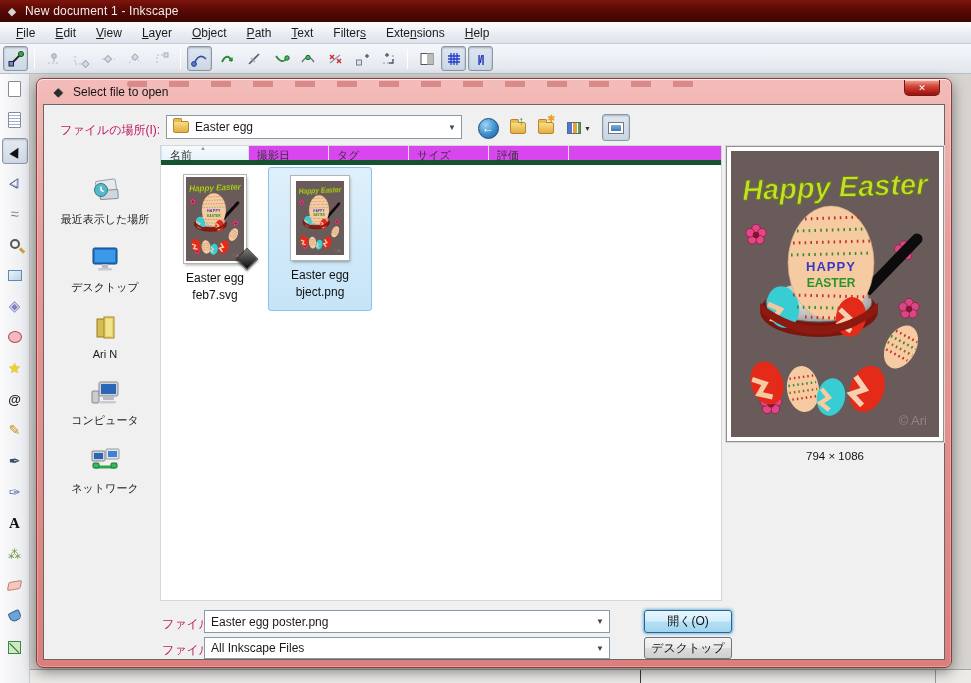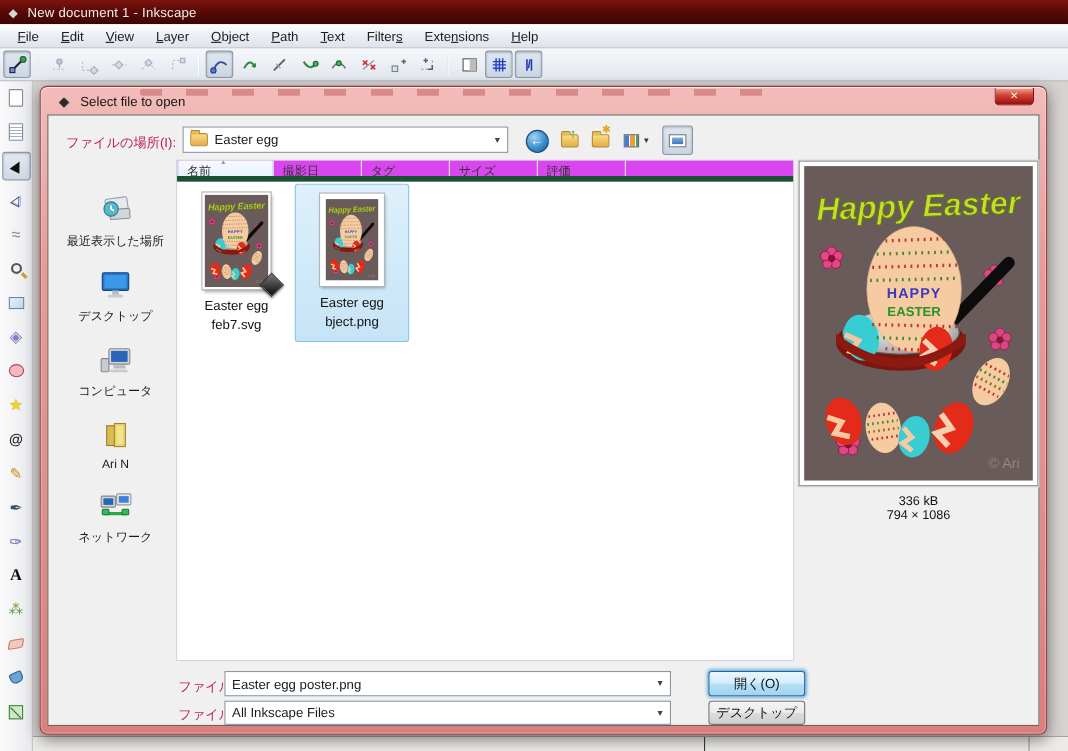--- a/index.html
+++ b/index.html
@@ -491,35 +491,35 @@
           <svg width="32" height="30" viewBox="0 0 32 30">
             <rect x="4" y="3" width="24" height="16" rx="1.5" fill="#2277cc" stroke="#14447e"></rect>
             <rect x="6" y="5" width="20" height="12" fill="#3b9ae8"></rect>
             <rect x="13" y="19" width="6" height="4" fill="#b8bcc2"></rect>
             <rect x="9" y="23" width="14" height="2.5" rx="1" fill="#c8ccd2"></rect>
           </svg>
           <span class="plabel">デスクトップ</span>
         </div>
         <div class="place">
           <svg width="32" height="30" viewBox="0 0 32 30">
+            <rect x="8" y="6" width="8" height="18" fill="#d6bc55" stroke="#9a7c22"></rect>
+            <rect x="15" y="4" width="10" height="21" fill="#e8d36a" stroke="#a8882a"></rect>
+            <rect x="17" y="6" width="6" height="17" fill="#f2e48e"></rect>
+          </svg>
+          <span class="plabel">Ari N</span>
+        </div>
+        <div class="place">
+          <svg width="32" height="30" viewBox="0 0 32 30">
             <rect x="3" y="13" width="7" height="12" rx="1" fill="#c8ccd2" stroke="#888"></rect>
             <rect x="10" y="4" width="19" height="14" rx="1.5" fill="#cfd4da" stroke="#888"></rect>
             <rect x="12" y="6" width="15" height="10" fill="#2a66b8"></rect>
             <rect x="14" y="19" width="11" height="3" fill="#b8bcc2"></rect>
             <rect x="11" y="23" width="16" height="2.5" rx="1" fill="#c8ccd2"></rect>
           </svg>
           <span class="plabel">コンピュータ</span>
-        </div>
-        <div class="place">
-          <svg width="32" height="30" viewBox="0 0 32 30">
-            <rect x="8" y="6" width="8" height="18" fill="#d6bc55" stroke="#9a7c22"></rect>
-            <rect x="15" y="4" width="10" height="21" fill="#e8d36a" stroke="#a8882a"></rect>
-            <rect x="17" y="6" width="6" height="17" fill="#f2e48e"></rect>
-          </svg>
-          <span class="plabel">Ari N</span>
         </div>
         <div class="place">
           <svg width="32" height="30" viewBox="0 0 32 30">
             <rect x="3" y="5" width="13" height="10" rx="1" fill="#cfd4da" stroke="#888"></rect>
             <rect x="5" y="7" width="9" height="6" fill="#2a66b8"></rect>
             <rect x="17" y="3" width="13" height="10" rx="1" fill="#e2e6ea" stroke="#999"></rect>
             <rect x="19" y="5" width="9" height="6" fill="#3b82d8"></rect>
             <path d="M6 21 h20" stroke="#2aa84a" stroke-width="3"></path>
             <rect x="4" y="17" width="6" height="5" rx="1" fill="#38b858" stroke="#1a7a34"></rect>
             <rect x="22" y="17" width="6" height="5" rx="1" fill="#38b858" stroke="#1a7a34"></rect>
@@ -566,21 +566,20 @@
           </span>
         </div>
       </div>
 
       <div class="preview">
         <svg viewBox="0 0 208 286" preserveAspectRatio="none">
             <use href="#posterG"></use>
           </svg>
       </div>
       <div class="pcaption">
-        <div>336 kB</div>
         <div>794 × 1086</div>
       </div>
 
       <span class="lbl" style="left:118px; top:511px">ファイル名(N):</span>
       <div class="combo" style="left:160px; top:505px; width:406px; height:23px">
         <span>Easter egg poster.png</span>
         <span class="caret">▼</span>
       </div>
       <div class="btn default" style="left:600px; top:505px">
         <span>開く(O)</span>

